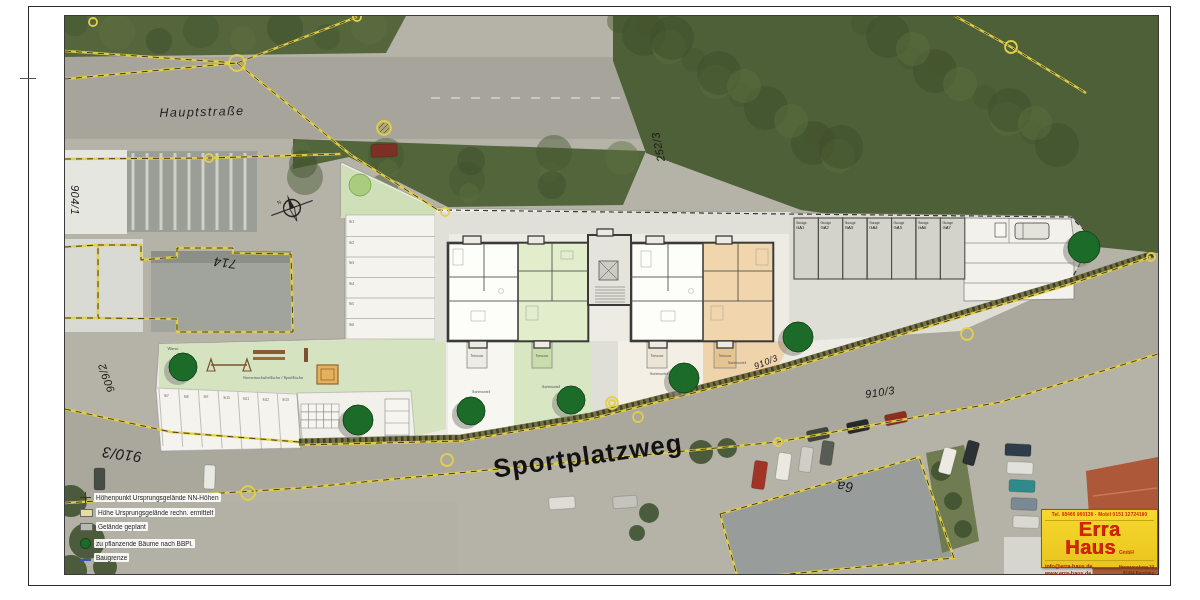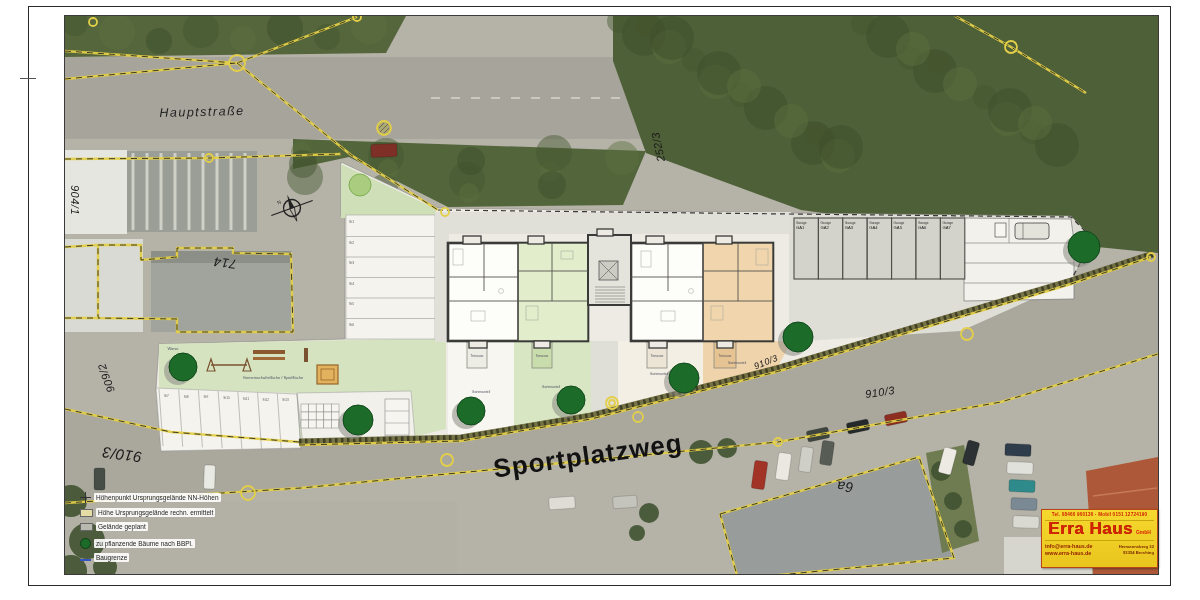--- a/index.html
+++ b/index.html
@@ -24,21 +24,21 @@
   .ico-ground{background:#b9b9b0;border:1px solid #666;height:6px!important;margin-top:2px;}
   .ico-tree{background:#1d6b28;border:1px solid #0f3f15;border-radius:50%;width:9px!important;height:9px!important;}
   .ico-line{border-top:2px dashed #3355bb;height:0!important;margin-top:5px;}
   .lg-label{background:rgba(255,255,255,.9);font-size:6.5px;line-height:9px;padding:0 2px;color:#1c1c1c;white-space:nowrap;border-radius:1px;}
   
   .company-box{position:absolute;left:1041px;top:509px;width:117px;height:59px;z-index:6;
     background:linear-gradient(#f6d82e,#e9c51d);border:1.5px solid #b8441a;box-sizing:border-box;
     padding:2px 3px;box-shadow:1px 1px 2px rgba(0,0,0,.4);}
   .cb-tel{font-size:4.6px;font-weight:bold;color:#cc1d00;text-align:center;line-height:6px;letter-spacing:.2px;}
   .cb-name-row{text-align:center;margin-top:2px;line-height:16px;border-top:1px solid #c8a50e;border-bottom:1px solid #c8a50e;}
-  .cb-name{font-size:17px;font-weight:800;color:#d62300;letter-spacing:.5px;text-shadow:.4px .4px 0 #8a1500;text-align:center;}
+  .cb-name{font-size:20px;font-weight:800;color:#d62300;letter-spacing:.5px;text-shadow:.4px .4px 0 #8a1500;text-align:center;}
   .cb-gmbh{font-size:5px;font-weight:bold;color:#d62300;margin-left:3px;}
   .cb-bottom{display:flex;justify-content:space-between;margin-top:2px;}
   .cb-web{font-size:5.4px;font-weight:bold;color:#8e1a00;line-height:6.5px;}
   .cb-addr{font-size:4.2px;font-weight:bold;color:#7a2a00;text-align:right;line-height:5.5px;padding-top:1px;}
 </style>
 </head>
 <body>
 
 <div class="sheet">
   <div class="frame"></div>

